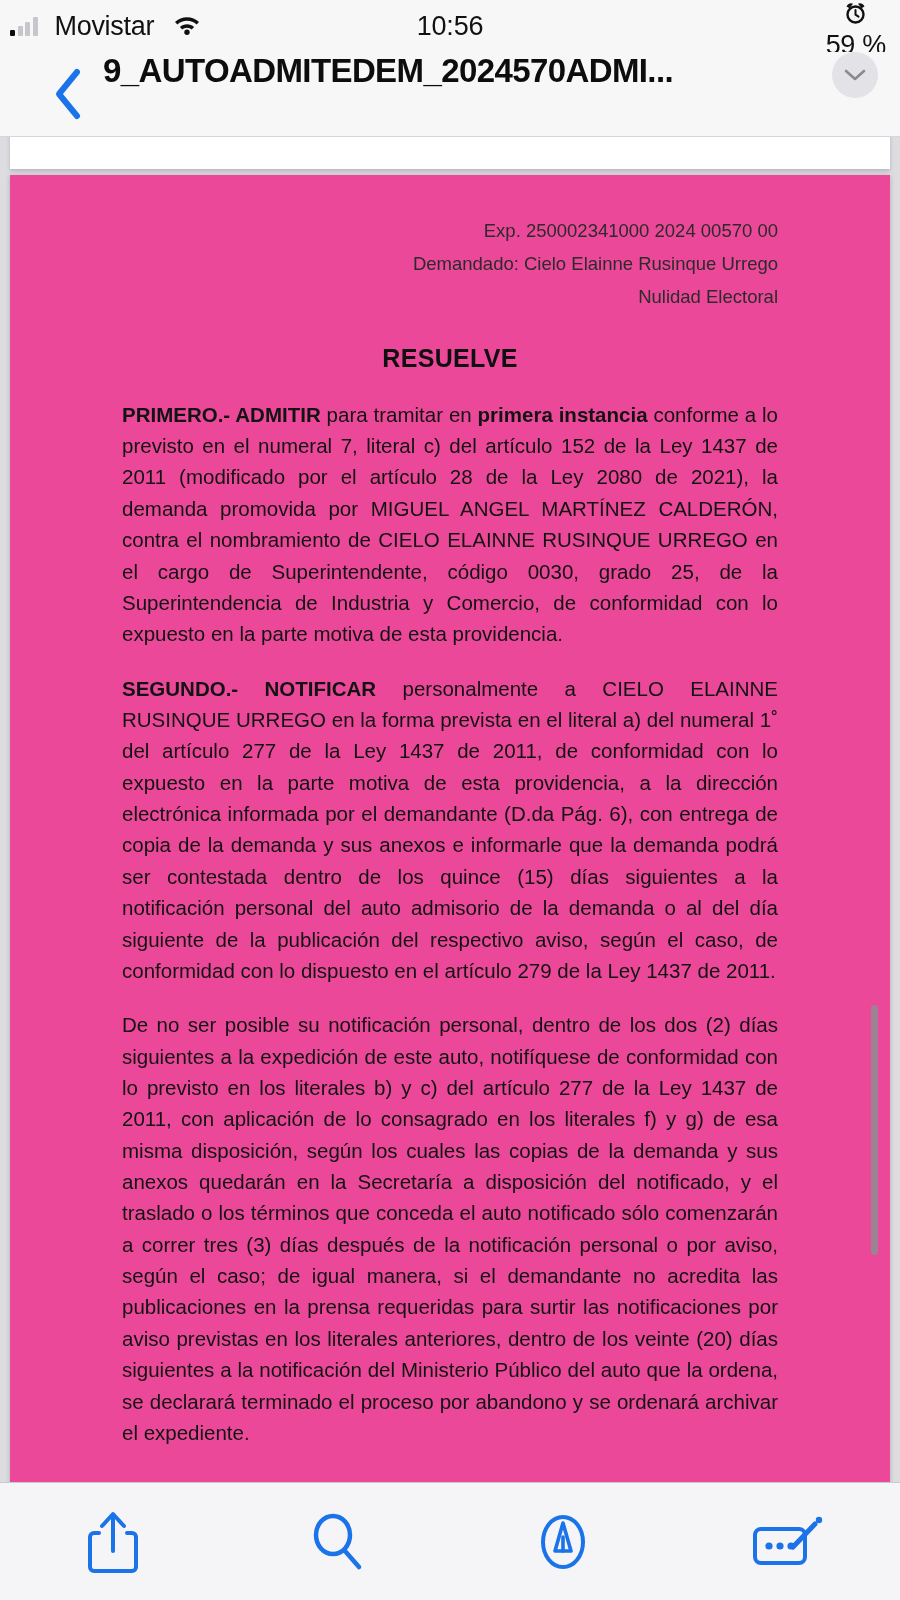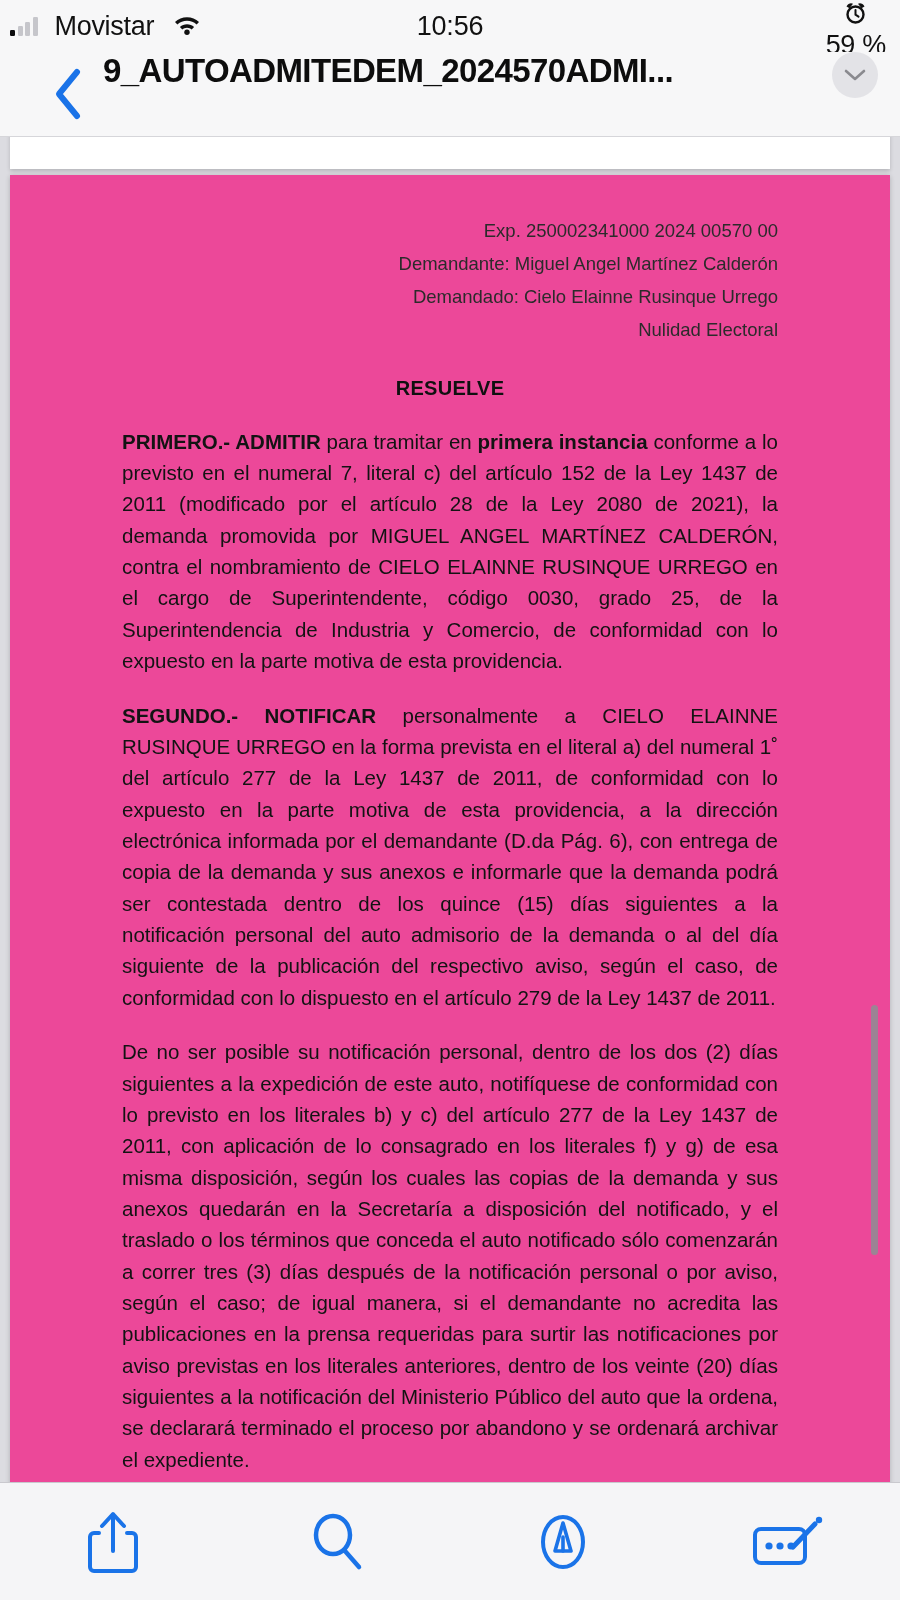--- a/index.html
+++ b/index.html
@@ -71,21 +71,21 @@
   }
   .page-inner { padding: 40px 112px 0 112px; }
 
   .doc-head {
     text-align: right; font-size: 18.5px; line-height: 1.78;
     color: #2b2b2b; margin-bottom: 30px;
   }
   .doc-head div { white-space: nowrap; }
 
   .resuelve {
-    text-align: center; font-weight: 700; font-size: 20px;
+    text-align: center; font-weight: 700; font-size: 25px;
     color: #101010; letter-spacing: 0.3px; margin: 8px 0 26px 0;
   }
 
   .p {
     text-align: justify; font-size: 20.5px; line-height: 1.53;
     color: #131313; margin-bottom: 23px; hyphens: none;
   }
   .p b { font-weight: 700; }
   .p:last-child { margin-bottom: 14px; }
 
@@ -166,21 +166,20 @@
 
   <div class="docarea">
 
     <div class="page-prev"></div>
 
     <div class="page">
       <div class="page-inner">
 
         <div class="doc-head">
           <div>Exp. 250002341000 2024 00570 00</div>
-          <div>Demandante: Miguel Angel Martínez Calderón</div>
           <div>Demandado: Cielo Elainne Rusinque Urrego</div>
           <div>Nulidad Electoral</div>
         </div>
 
         <div class="resuelve">RESUELVE</div>
 
         <p class="p">
           <b>PRIMERO.- ADMITIR</b><span> para tramitar en </span><b>primera instancia</b><span> conforme a lo previsto en el numeral 7, literal c) del artículo 152 de la Ley 1437 de 2011 (modificado por el artículo 28 de la Ley 2080 de 2021), la demanda promovida por MIGUEL ANGEL MARTÍNEZ CALDERÓN, contra el nombramiento de CIELO ELAINNE RUSINQUE URREGO en el cargo de Superintendente, código 0030, grado 25, de la Superintendencia de Industria y Comercio, de conformidad con lo expuesto en la parte motiva de esta providencia.</span>
         </p>
 

